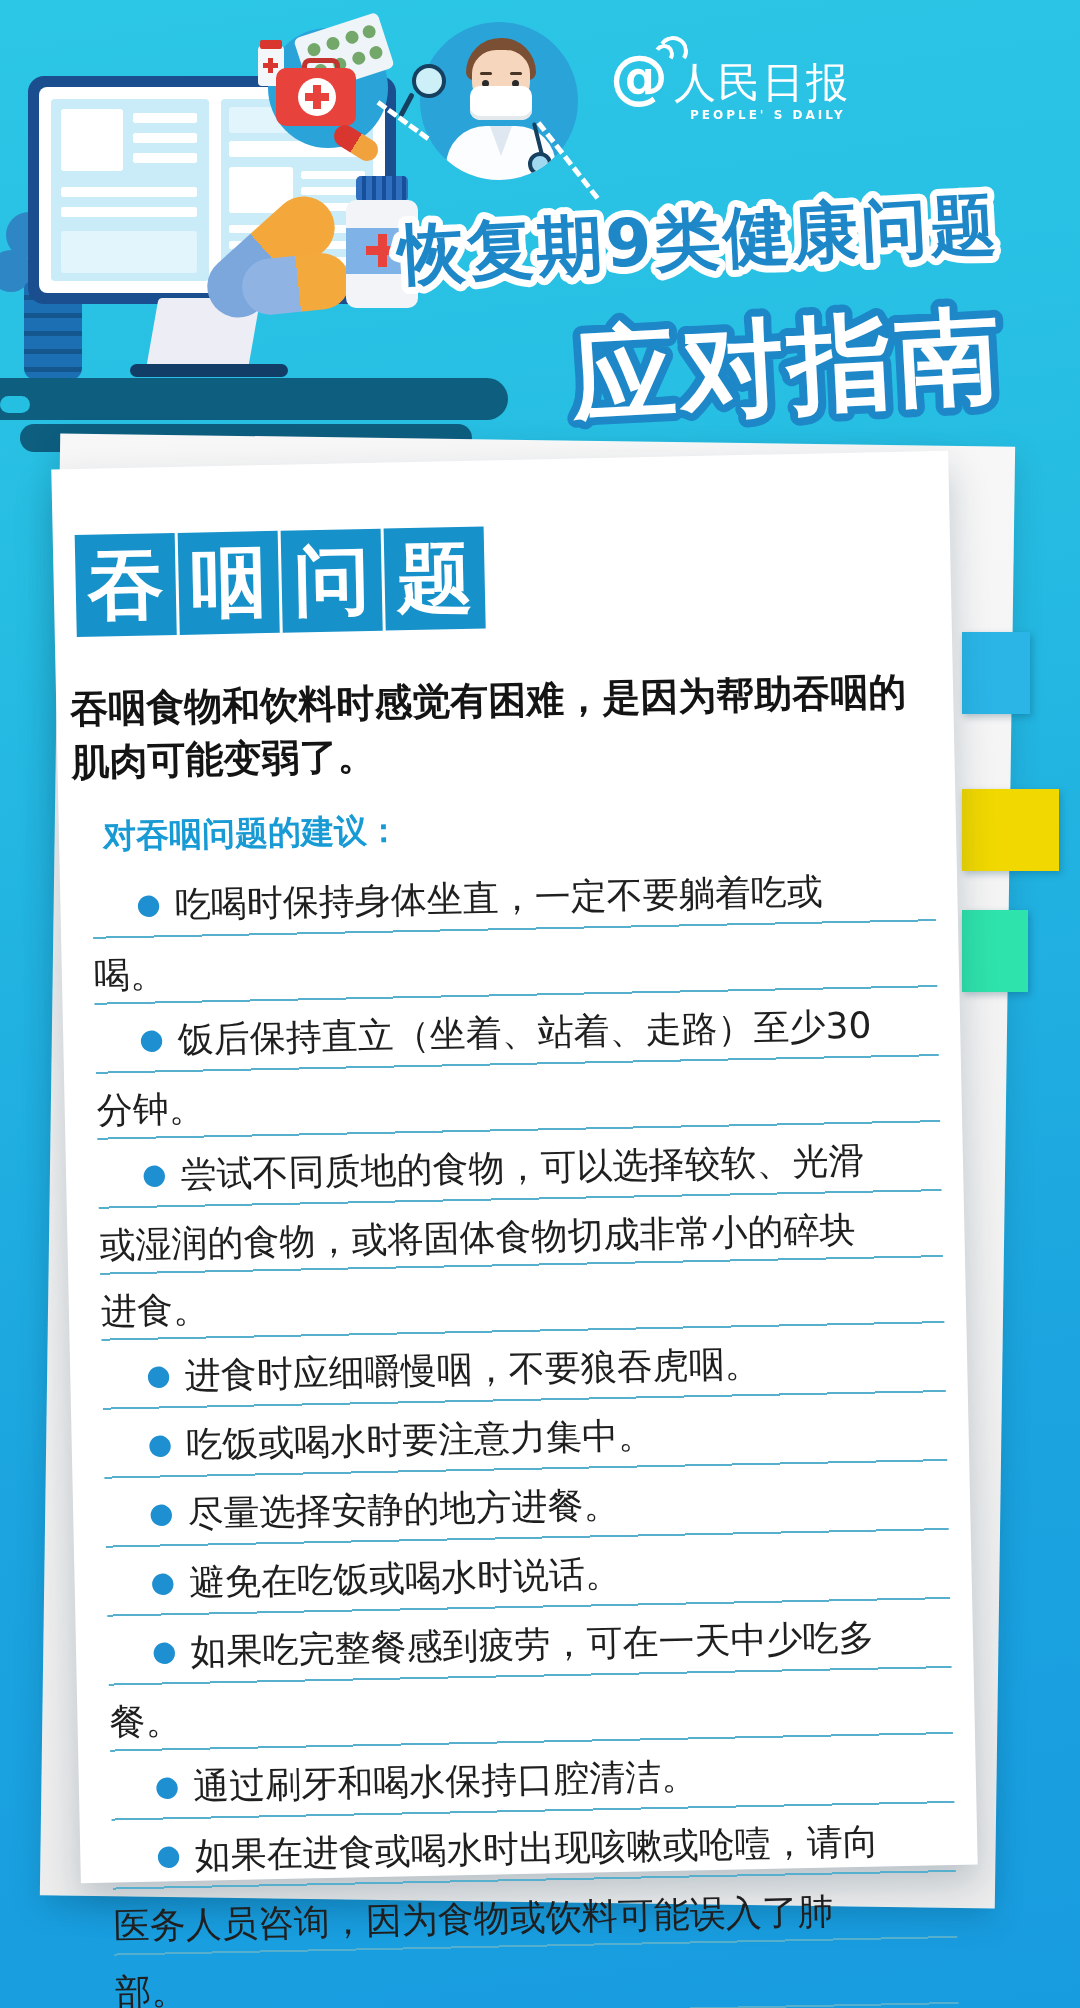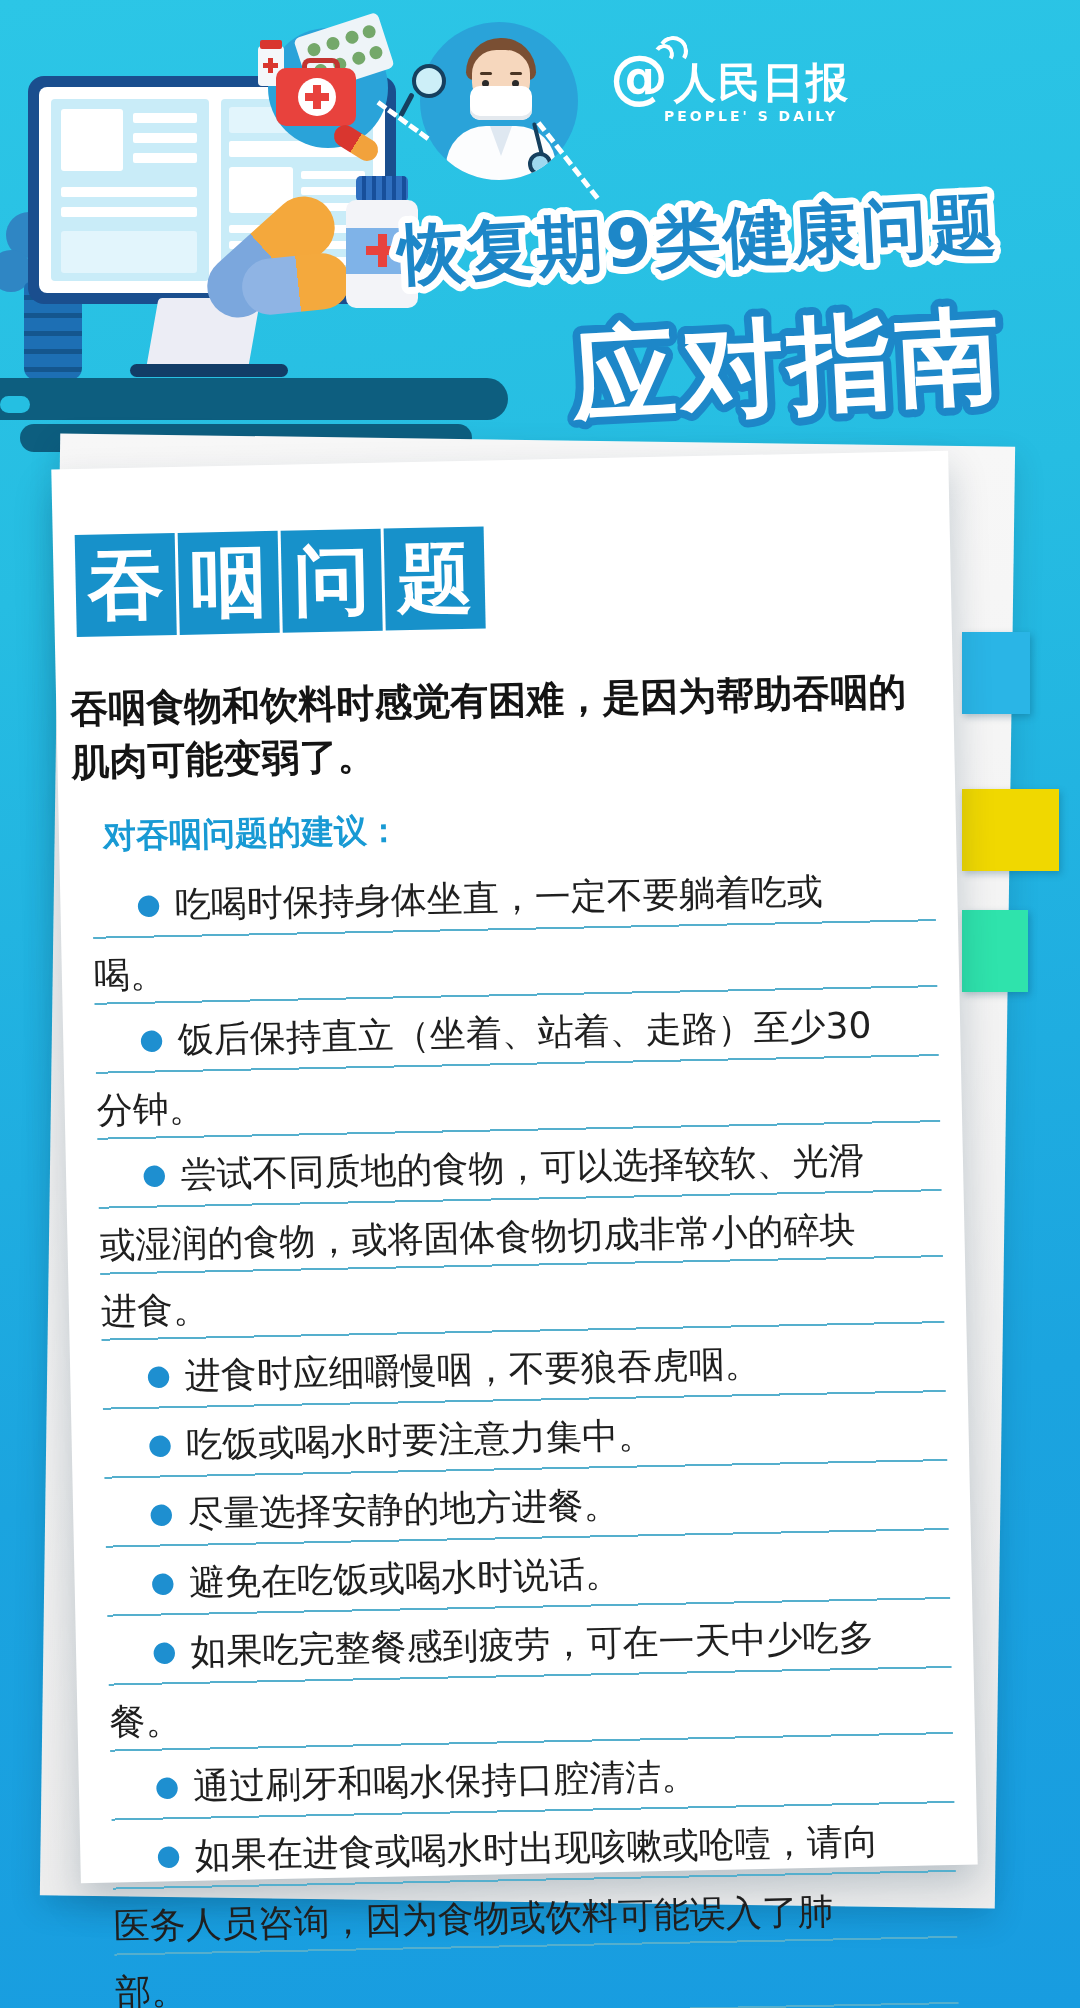--- a/index.html
+++ b/index.html
@@ -59,22 +59,22 @@
   .dash{position:absolute;border-top:5px dashed #ffffff;background:transparent;}
   .dash1{left:372px;top:118px;width:62px;transform:rotate(36deg);}
   .dash2{left:520px;top:158px;width:96px;transform:rotate(52deg);}
   
   .logo{left:610px;top:48px;width:300px;color:#fff;}
   .logo-row{display:flex;align-items:flex-end;gap:6px;}
   .logo-at{font-size:58px;font-weight:800;line-height:58px;}
   .logo-arc{position:absolute;border:4px solid #fff;border-radius:50%;border-left-color:transparent;border-bottom-color:transparent;transform:rotate(-12deg);}
   .arc1{left:44px;top:-4px;width:12px;height:12px;}
   .arc2{left:48px;top:-12px;width:22px;height:22px;}
-  .logo-cjk{font-size:42px;font-weight:700;letter-spacing:2px;line-height:46px;}
-  .logo-sub{font-size:14px;font-weight:700;letter-spacing:3px;margin:2px 0 0 54px;}
+  .logo-cjk{font-size:42px;font-weight:400;letter-spacing:2px;line-height:46px;}
+  .logo-sub{font-size:12px;font-weight:700;letter-spacing:3px;margin:2px 0 0 80px;}
   
   .sheet-back{left:50px;top:440px;width:955px;height:1462px;z-index:5;
     background:linear-gradient(180deg,#f7f7f7 0%,#ededed 100%);
     transform:rotate(0.8deg);box-shadow:0 12px 30px rgba(0,50,80,.18);}
   .tab{position:absolute;z-index:6;box-shadow:2px 3px 7px rgba(0,60,90,.28);}
   .tab-cyan{left:962px;top:632px;width:68px;height:82px;background:#2ab5e6;}
   .tab-yellow{left:962px;top:789px;width:97px;height:82px;background:#f0d800;}
   .tab-mint{left:962px;top:910px;width:66px;height:82px;background:#2fe3ac;}
   .card{left:66px;top:460px;width:897px;height:1414px;background:#ffffff;z-index:7;
     transform:rotate(-1.2deg);box-shadow:0 18px 38px rgba(0,40,70,.22);

